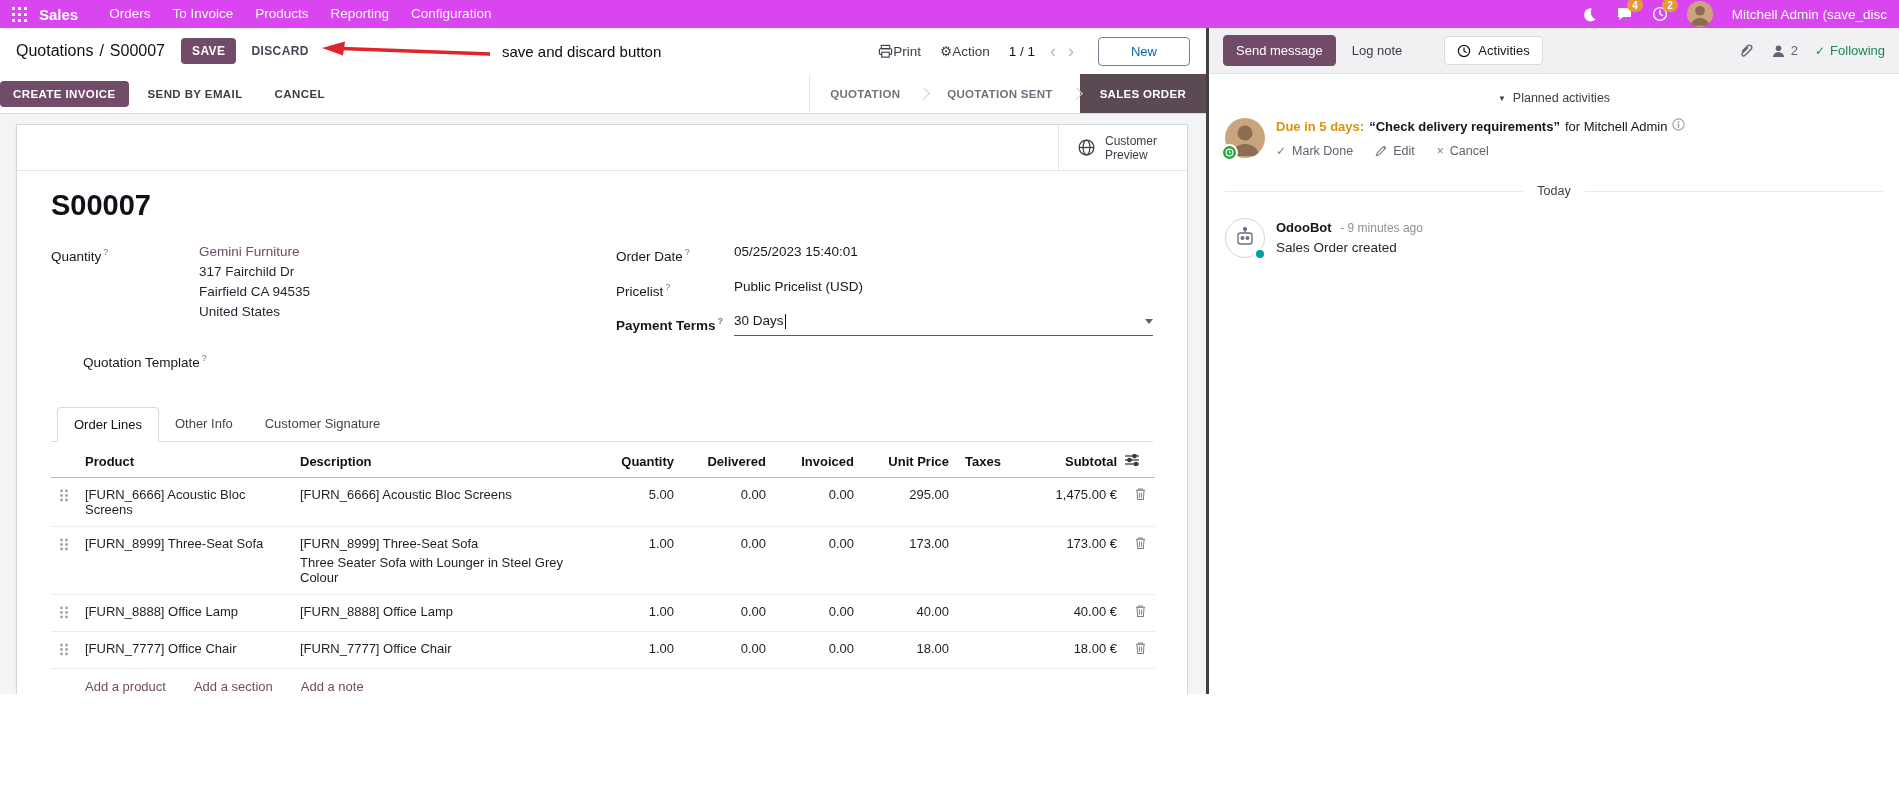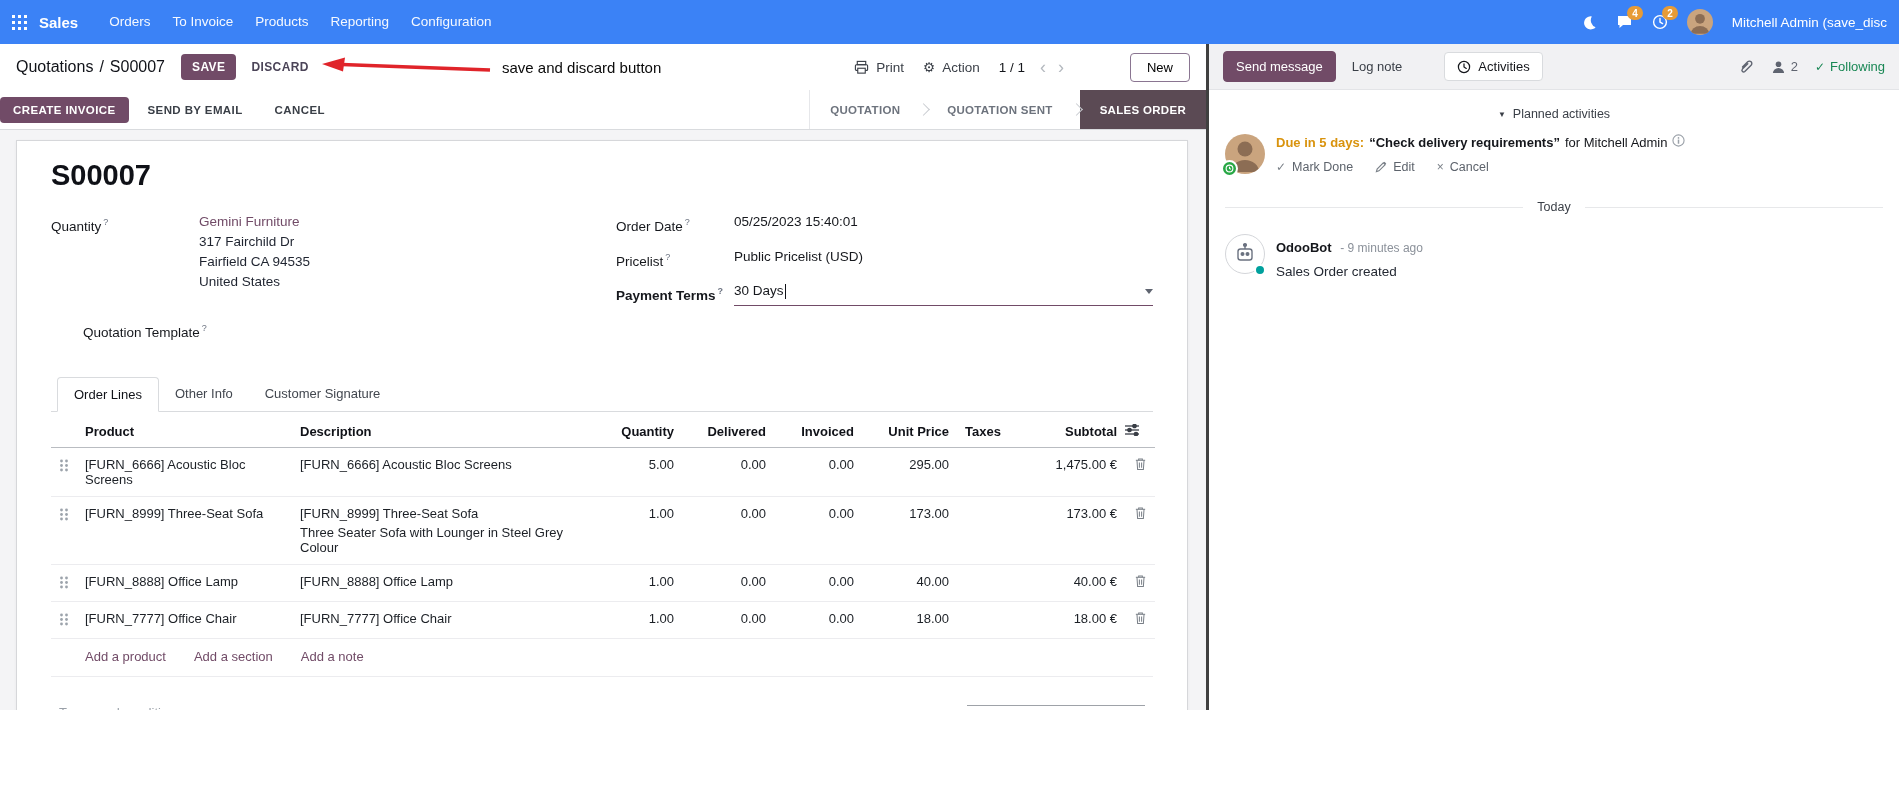--- a/index.html
+++ b/index.html
@@ -2,21 +2,21 @@
 <html><head>
 <meta charset="utf-8">
 <style>
   * { box-sizing: border-box; margin: 0; padding: 0; }
   html,body { width:1899px; height:790px; overflow:hidden; }
   body { font-family:"Liberation Sans","DejaVu Sans",sans-serif; font-size:13px; color:#1c2026; background:#fff; }
   button { font-family:inherit; cursor:pointer; }
   a { cursor:pointer; }
 
   
-  .topbar { height:44px; background:#3b82f6; display:flex; align-items:center; color:#fff; padding:0 12px; overflow:hidden; white-space:nowrap; }
+  .topbar { height:28px; background:#d946ef; display:flex; align-items:center; color:#fff; padding:0 12px; overflow:hidden; white-space:nowrap; }
   .apps-btn { display:flex; align-items:center; margin-right:12px; background:none; border:none; }
   .brand { font-weight:700; font-size:15px; margin-right:20px; }
   .nav-item { font-size:13.5px; padding:0 11px; line-height:40px; color:#fff; text-decoration:none; opacity:.95; }
   .topbar-right { margin-left:auto; display:flex; align-items:center; gap:19px; }
   .systray { position:relative; display:flex; align-items:center; background:none; border:none; }
   .badge { position:absolute; top:-8px; right:-10px; background:#e79b36; color:#fff; font-size:10px; font-weight:700; border-radius:9px; padding:1.5px 5px; line-height:11px; }
   .nav-avatar { width:26px; height:26px; border-radius:50%; background:#caa47e; overflow:hidden; flex-shrink:0; display:flex; }
   .user-name { font-size:13.5px; }
 
   
@@ -25,25 +25,25 @@
 
   
   .breadcrumb-bar { height:46px; display:flex; align-items:center; padding:0 16px; position:relative; background:#fff; flex-shrink:0; }
   .bc-text { font-size:16px; color:#101218; display:flex; gap:6px; align-items:baseline; }
   .bc-text a { color:#101218; text-decoration:none; }
   .btn-save { background:#714B67; color:#fff; font-weight:700; font-size:12px; letter-spacing:.4px; padding:6px 11px; border-radius:4px; margin-left:16px; border:none; }
   .btn-discard { background:none; border:none; color:#4b4458; font-weight:700; font-size:12px; letter-spacing:.4px; padding:6px 11px; margin-left:4px; }
   .annotation { position:absolute; left:322px; top:0; height:100%; display:flex; align-items:center; gap:10px; pointer-events:none; }
   .annotation-text { font-size:15px; color:#0a0a0a; }
   .bc-right { margin-left:auto; display:flex; align-items:center; gap:19px; font-size:13.5px; color:#3a3f47; }
-  .bc-action { display:flex; align-items:center; gap:7px; background:none; border:none; color:#3a3f47; font-size:13.5px; }
+  .bc-action { display:flex; align-items:center; background:none; border:none; color:#3a3f47; font-size:13.5px; }
   .pager { display:flex; align-items:center; gap:2px; }
   .pager-val { color:#14161b; margin-right:8px; }
   .pager-arrow { font-size:18px; color:#b4b9bf; padding:0 5px; background:none; border:none; line-height:1; }
-  .btn-new { border:1px solid #8a7591; background:#fff; color:#000000; font-size:13px; padding:6px 16px; border-radius:4px;margin-left:42px; }
+  .btn-new { border:1px solid #8a7591; background:#fff; color:#0369a1; font-size:13px; padding:6px 32px; border-radius:4px; }
 
   
   .statusbar { height:40px; display:flex; align-items:stretch; border-bottom:1px solid #d9dbde; background:#fff; flex-shrink:0; }
   .sb-left { display:flex; align-items:center; gap:6px; }
   .btn-primary-sm { background:#714B67; color:#fff; font-size:11.5px; font-weight:700; letter-spacing:.4px; padding:7px 13px; border-radius:4px; border:none; }
   .btn-flat-sm { background:none; border:none; color:#3a3f47; font-size:11.5px; font-weight:700; letter-spacing:.4px; padding:7px 13px; }
   .stages { margin-left:auto; display:flex; align-items:stretch; border-left:1px solid #e6e7ea; }
   .stage { display:flex; align-items:center; padding:0 20px; font-size:11.5px; letter-spacing:.3px; color:#6d737d; font-weight:600; background:none; border:none; }
   .stage.active { background:#5b4a54; color:#fff; }
   .stage-sep { width:9px; height:9px; border-top:1px solid #c9ccd1; border-right:1px solid #c9ccd1; transform:rotate(45deg); align-self:center; margin:0 -1px; }
@@ -119,21 +119,21 @@
   .due { color:#d9930d; font-weight:700; }
   .summary { font-weight:700; }
   .activity-actions { display:flex; gap:22px; margin-top:8px; font-size:12.5px; color:#5d636c; align-items:center; }
   .act-btn { background:none; border:none; color:#5d636c; font-size:12.5px; display:flex; align-items:center; gap:6px; }
   .glyph { color:#7a8088; font-size:12px; }
 
   .today-divider { display:flex; align-items:center; gap:14px; margin:26px 16px 20px; color:#3a3f47; font-size:12.5px; }
   .today-divider .line { flex:1; height:1px; background:#e7e8ea; }
 
   .message-item { display:flex; gap:11px; padding:0 16px; }
-  .msg-header { font-size:13px; line-height:24px; margin-top:2px; }
+  .msg-header { font-size:13px; line-height:16px; margin-top:2px; }
   .msg-author { font-weight:700; color:#14161b; }
   .msg-time { color:#8b919a; font-size:12px; margin-left:5px; }
   .msg-body { font-size:13.5px; color:#242933; margin-top:4px; }
 </style>
 </head>
 <body>
 
 <nav class="topbar">
   <button class="apps-btn">
     <svg width="15" height="15" viewBox="0 0 15 15">
@@ -240,20 +240,30 @@
         <span class="stage-sep"></span>
         <button class="stage">QUOTATION SENT</button>
         <span class="stage-sep"></span>
         <button class="stage active">SALES ORDER</button>
       </div>
     </div>
 
     <div class="form-area">
       <div class="sheet">
 
+        <div class="preview-row">
+          <button class="preview-btn">
+            <svg width="19" height="19" viewBox="0 0 18 18" fill="none" stroke="#3a3f47" stroke-width="1.2">
+                <circle cx="9" cy="9" r="7"></circle>
+                <ellipse cx="9" cy="9" rx="3.2" ry="7"></ellipse>
+                <line x1="2" y1="9" x2="16" y2="9"></line>
+              </svg>
+            <span class="lbl">Customer Preview</span>
+          </button>
+        </div>
 
         <div class="sheet-body">
           <h1 class="record-title">S00007</h1>
 
           <div class="fields">
             <div class="col-left">
               <div class="frow">
                 <label><span>Quantity</span><sup class="help">?</sup></label>
                 <div class="field-value">
                   <a class="link">Gemini Furniture</a>

